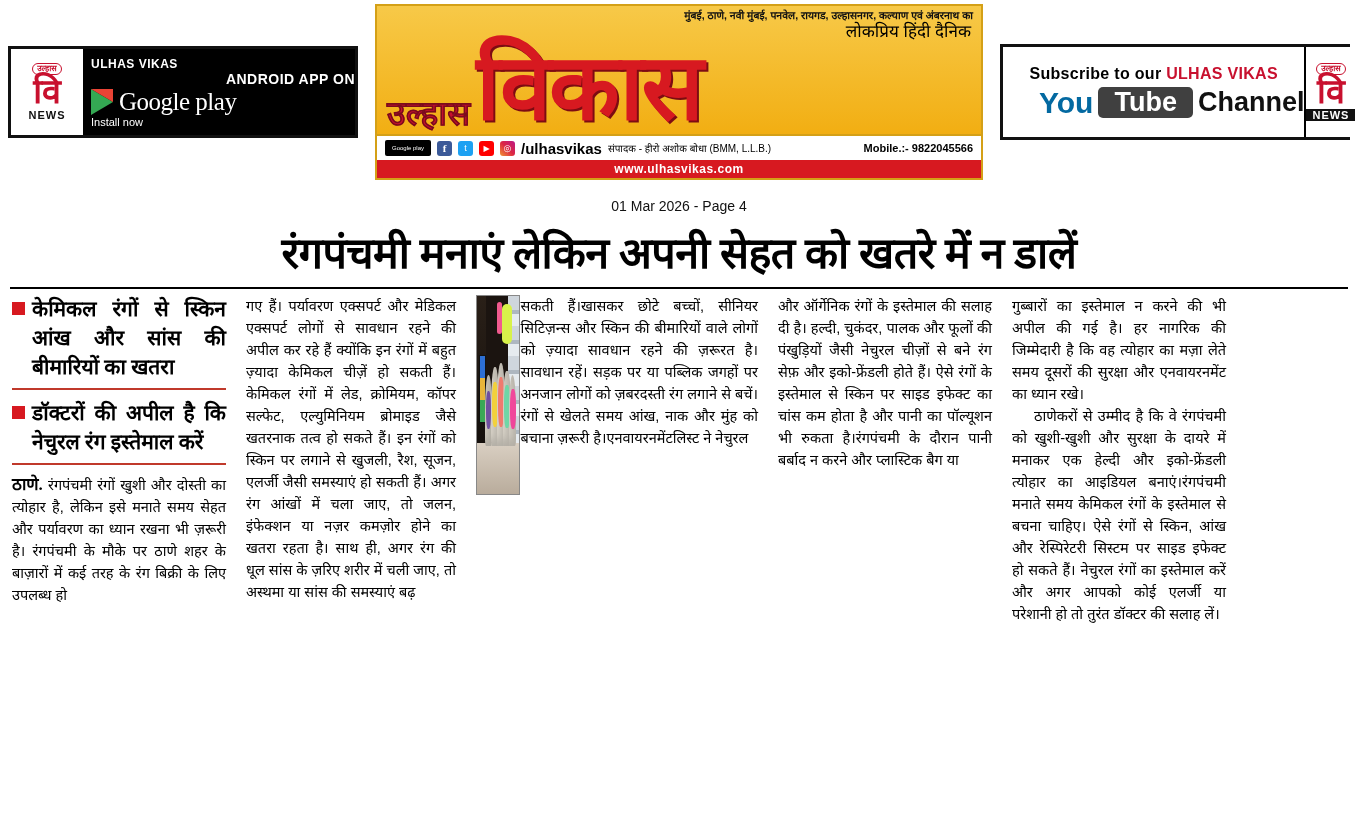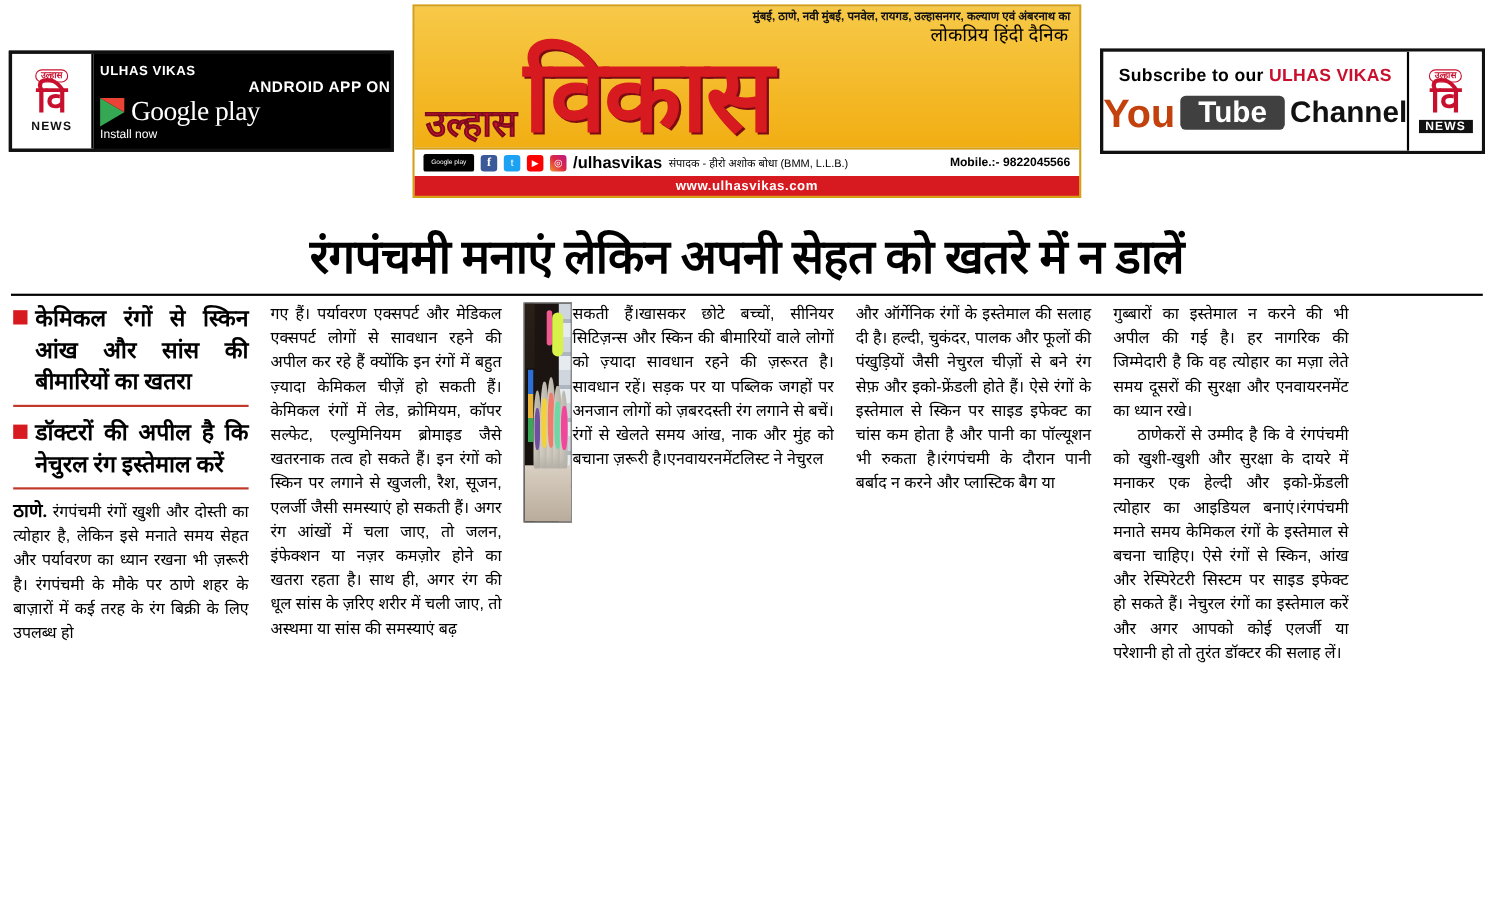--- a/index.html
+++ b/index.html
@@ -148,21 +148,21 @@
     display:flex; align-items:stretch;
     margin-top:40px;
   }
   .yt-center {
     flex:1; display:flex; flex-direction:column;
     align-items:center; justify-content:center;
   }
   .yt-line1 { font-size:16px; font-weight:bold; letter-spacing:.3px; }
   .yt-line1 .brandred { color:#c8102e; }
   .yt-line2 { display:flex; align-items:center; gap:5px; margin-top:3px;}
-  .yt-you { font-size:36px; font-weight:bold; color:#c2410c; font-family:"Liberation Sans", sans-serif;}
+  .yt-you { font-size:30px; font-weight:bold; color:#0369a1; font-family:"Liberation Sans", sans-serif;margin-left:36px;}
   .yt-tube {
     background:#404040;color:#fff;font-size:27px;font-weight:bold;
     padding:0 16px;border-radius:5px;
   }
   .yt-channel { font-size:27px;font-weight:bold;color:#111;}
   .yt-right-logo {
     width:72px;background:#fff;border-left:2px solid #000;
     display:flex;flex-direction:column;align-items:center;justify-content:center;
   }
   .yt-right-logo .ul-top { font-size:8px;font-weight:bold;color:#c8102e;border:1px solid #c8102e;border-radius:8px;padding:0 4px;line-height:10px;}
@@ -328,20 +328,21 @@
     </div>
     <div class="yt-right-logo">
       <div class="ul-top">उल्हास</div>
       <div class="ul-mid">वि</div>
       <div class="ul-bot">NEWS</div>
     </div>
   </div>
 </div>
 
 <div class="epaper-meta">
+  <div>01 Mar 2026 - Page 4</div>
 </div>
 
 <div class="headline">रंगपंचमी मनाएं लेकिन अपनी सेहत को खतरे में न डालें</div>
 <hr class="rule">
 
 <div class="article">
 
   <div class="col col-bullets">
     <div class="bullet-item">
       <span class="bullet-sq"></span>

